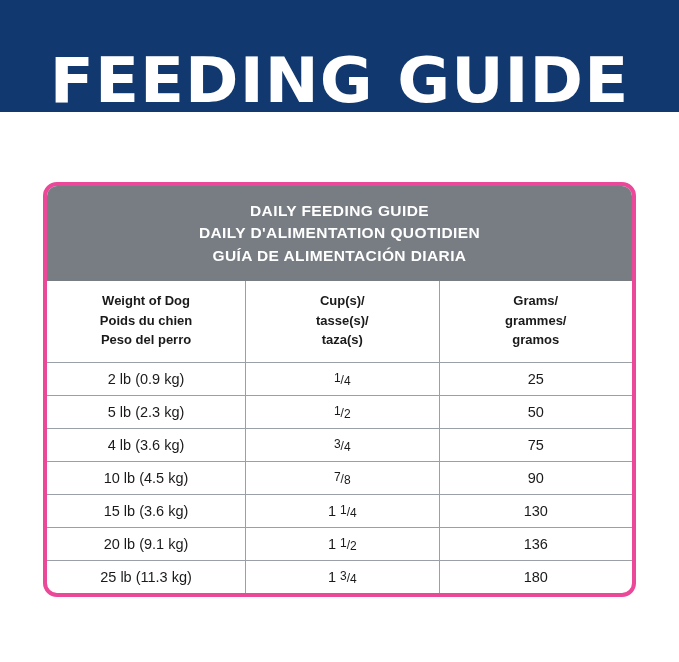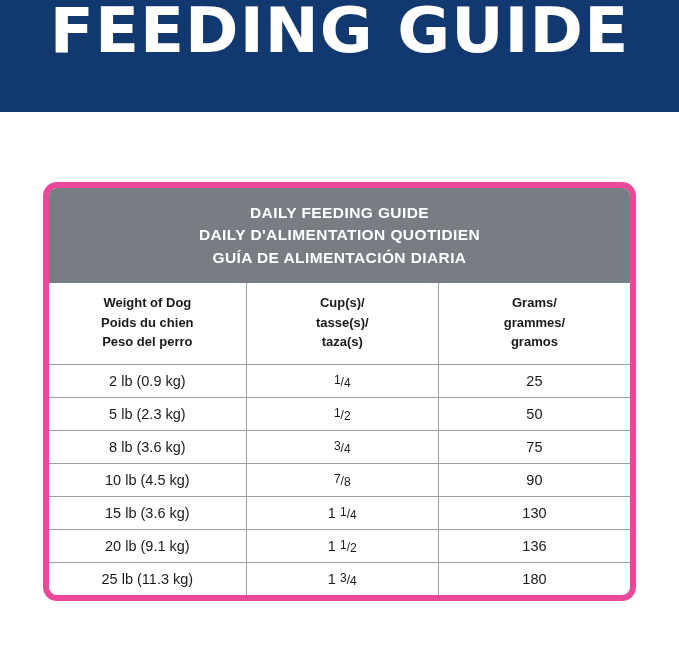--- a/index.html
+++ b/index.html
@@ -18,38 +18,38 @@
     width: 679px;
     height: 662px;
     background: #ffffff;
   }
   
   .banner {
     width: 100%;
     height: 112px;
     background: #123870;
     display: flex;
-    align-items: flex-start;
+    align-items: flex-end;
     justify-content: center;
   }
   .banner-title {
     color: #ffffff;
     font-family: "DejaVu Sans", sans-serif;
     font-weight: bold;
     font-size: 62px;
     letter-spacing: 1px;
     line-height: 1;
     text-align: center;
     transform: scaleX(1.04);
   }
   
   .table-wrap {
     margin: 70px auto 0 auto;
     width: 593px;
-    border: 6px solid #ec4899;
+    border: 4px solid #ec4899;
     border-radius: 14px;
     overflow: hidden;
     background: #ffffff;
     box-sizing: border-box;
   }
   .table-header {
     background: #787d84;
     color: #ffffff;
     text-align: center;
     padding: 14px 6px 14px 6px;
@@ -146,21 +146,21 @@
             <td class="col-w">2 lb (0.9 kg)</td>
             <td class="col-c"><span class="frac">1</span><span class="frac-slash">/</span><span class="frac-den">4</span></td>
             <td class="col-g">25</td>
           </tr>
           <tr>
             <td class="col-w">5 lb (2.3 kg)</td>
             <td class="col-c"><span class="frac">1</span><span class="frac-slash">/</span><span class="frac-den">2</span></td>
             <td class="col-g">50</td>
           </tr>
           <tr>
-            <td class="col-w">8 lb (3.6 kg)</td>
+            <td class="col-w">4 lb (3.6 kg)</td>
             <td class="col-c"><span class="frac">3</span><span class="frac-slash">/</span><span class="frac-den">4</span></td>
             <td class="col-g">75</td>
           </tr>
           <tr>
             <td class="col-w">10 lb (4.5 kg)</td>
             <td class="col-c"><span class="frac">7</span><span class="frac-slash">/</span><span class="frac-den">8</span></td>
             <td class="col-g">90</td>
           </tr>
           <tr>
             <td class="col-w">15 lb (3.6 kg)</td>

